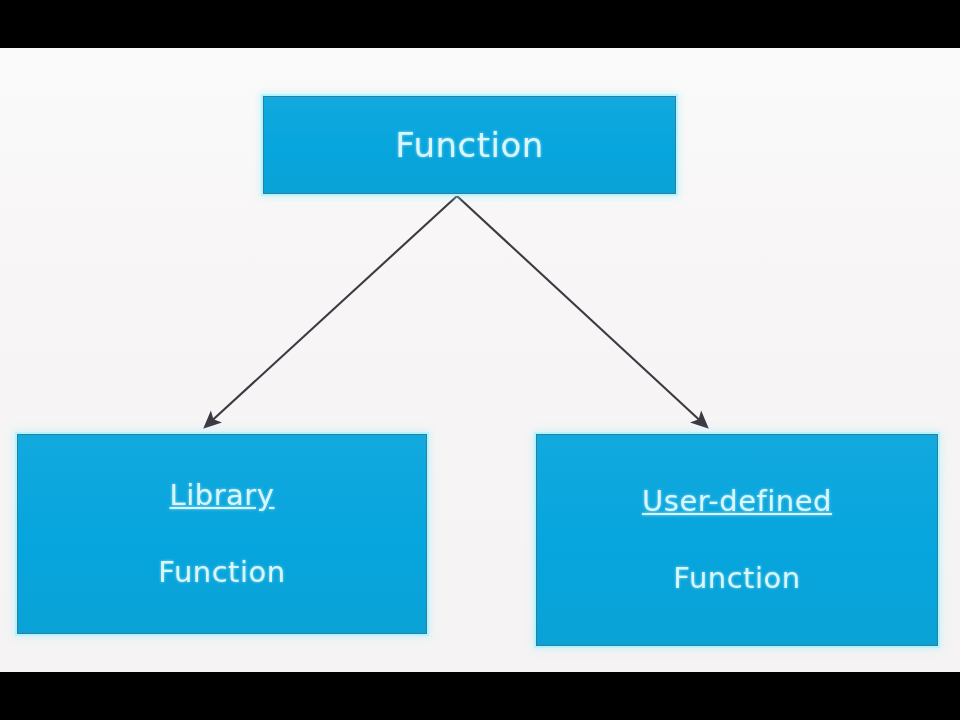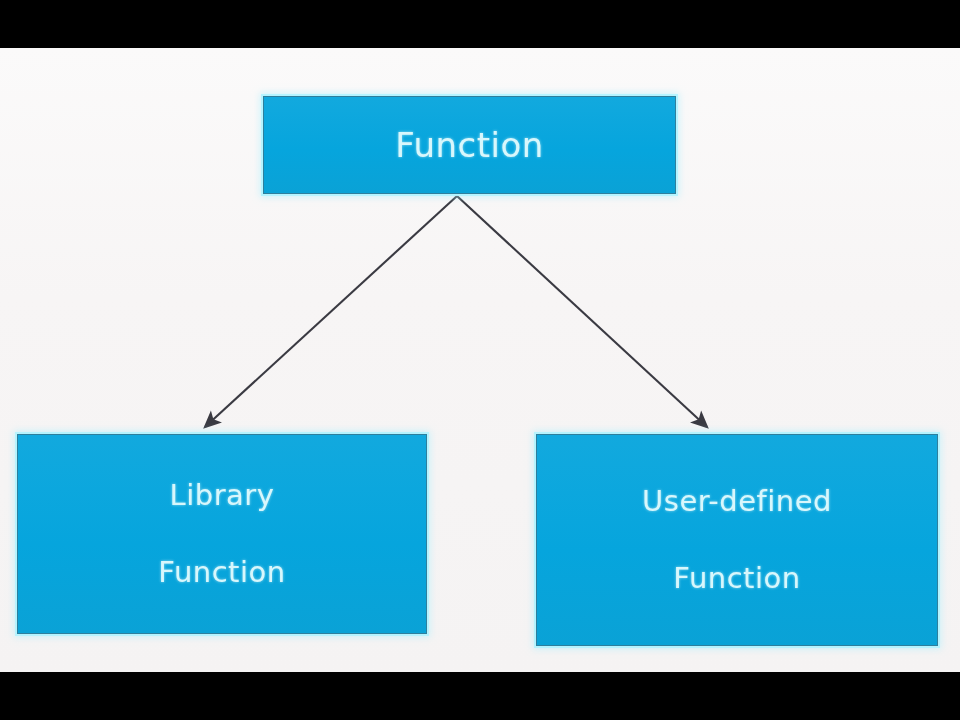--- a/index.html
+++ b/index.html
@@ -86,21 +86,21 @@
     width: 410px;
     height: 200px;
   }
   #node-userdefined {
     left: 536px;
     top: 386px;
     width: 402px;
     height: 212px;
   }
   .leaf .line { font-size: 29px; }
-  .leaf .line.first { margin-bottom: 48px; }
+  .leaf .line.first { margin-bottom: 48px; text-decoration: underline; }
 
   
   #connectors {
     position: absolute;
     left: 0;
     top: 0;
     width: 960px;
     height: 624px;
     z-index: 5;
     pointer-events: none;

